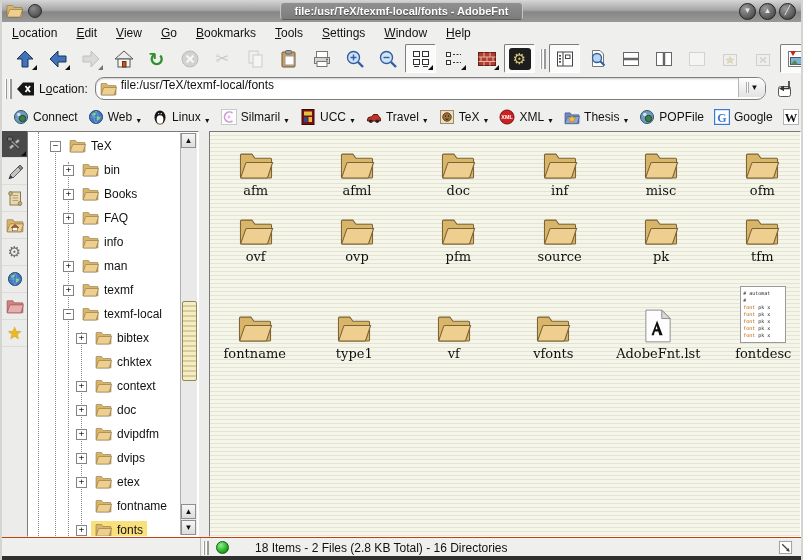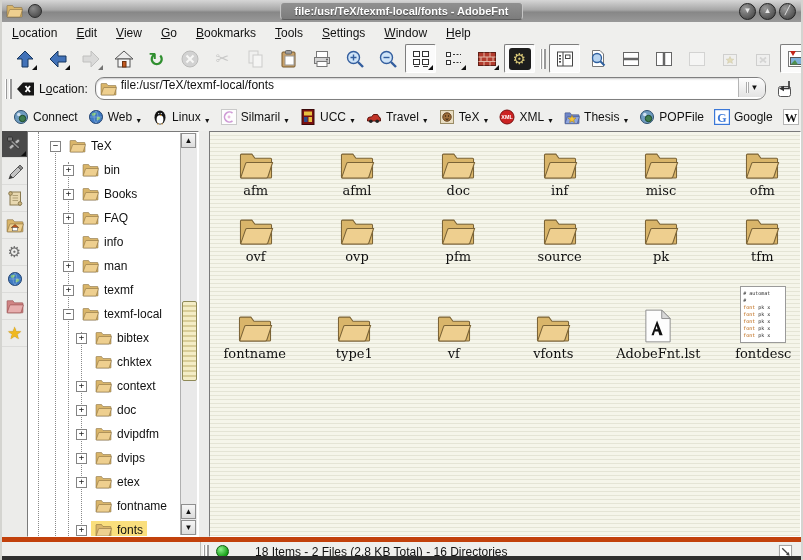--- a/index.html
+++ b/index.html
@@ -98,21 +98,21 @@
   .grid-row.r3{margin-top:22px;align-items:flex-end;}
   .grid-cell{width:87px;display:flex;flex-direction:column;align-items:center;justify-content:flex-end;}
   .grid-row.r1 .grid-cell,.grid-row.r2 .grid-cell{height:58px;}
   .cell-label{margin-top:3px;color:#101010;white-space:nowrap;}
   .textpreview{width:46px;height:57px;background:#fff;border:1px solid #9a9a9a;box-sizing:border-box;
                font-family:"DejaVu Sans Mono",monospace;font-size:5px;line-height:7px;
                padding:3px 0 0 2px;overflow:hidden;color:#2a2a2a;text-align:left;}
   .fp-f{color:#b85c00;}
 
   
-  #statusbar{top:537px;height:19px;background:#efefed;border-top:5px solid #c2410c;
+  #statusbar{top:537px;height:19px;background:#efefed;border-top:1px solid #c2410c;
              display:flex;align-items:center;}
   .st-pane{width:198px;height:100%;border-right:1px solid #bdbdb9;flex:none;}
   .st-grip{width:6px;height:14px;margin-left:2px;
            background:linear-gradient(90deg,#fff 0 1px,#9a9a9a 1px 2px,transparent 2px 3px,#fff 3px 4px,#9a9a9a 4px 5px);}
   .led{width:11px;height:11px;border-radius:50%;margin-left:7px;
        background:radial-gradient(circle at 35% 30%,#8cf08c,#18a018 70%);border:1px solid #0e5c0e;}
   .st-text{margin-left:26px;}
   .resize-grip{margin-left:auto;margin-right:8px;display:flex;}
   #bottomedge{top:556px;height:4px;background:#2f2f2f;}
 </style>

